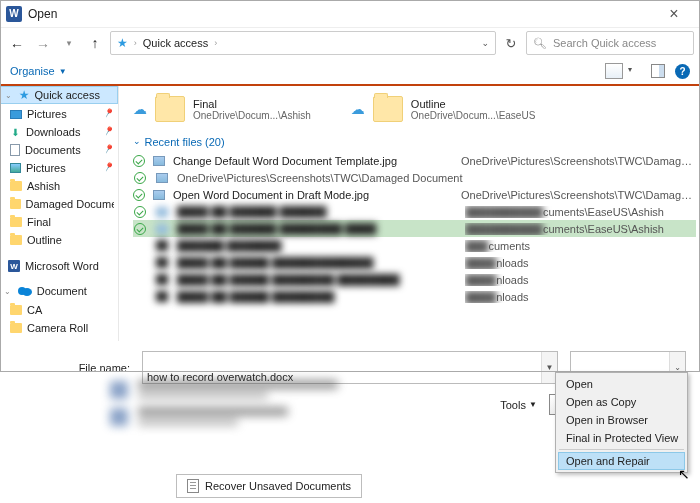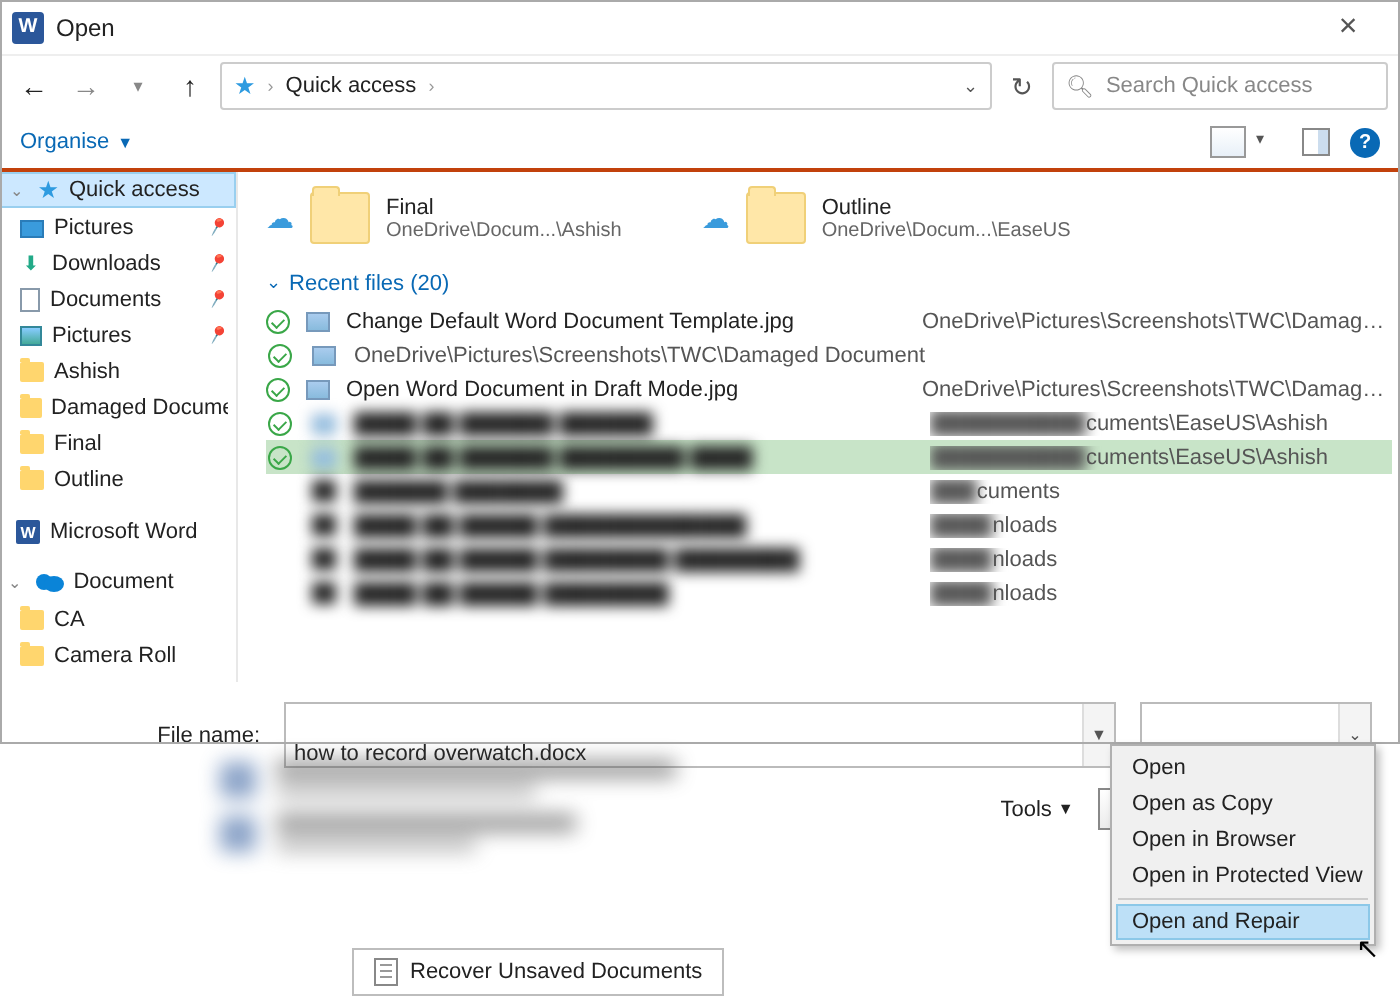--- a/index.html
+++ b/index.html
@@ -352,21 +352,21 @@
     <div class="btn">
         <span>Cancel</span>
       </div>
   </div>
 </div>
 
 <div class="menu">
   <div class="menu-item">Open</div>
   <div class="menu-item">Open as Copy</div>
   <div class="menu-item">Open in Browser</div>
-  <div class="menu-item">Open in Protected View</div>
+  <div class="menu-item">Final in Protected View</div>
   <div class="menu-divider"></div>
   <div class="menu-item hl">Open and Repair</div>
 </div>
 <div class="cursor">↖</div>
 
 <div class="bg-stuff">
   <div class="bg-row">
       <div class="bg-ic"></div>
       <div>
         <div class="bg-t1"></div>

